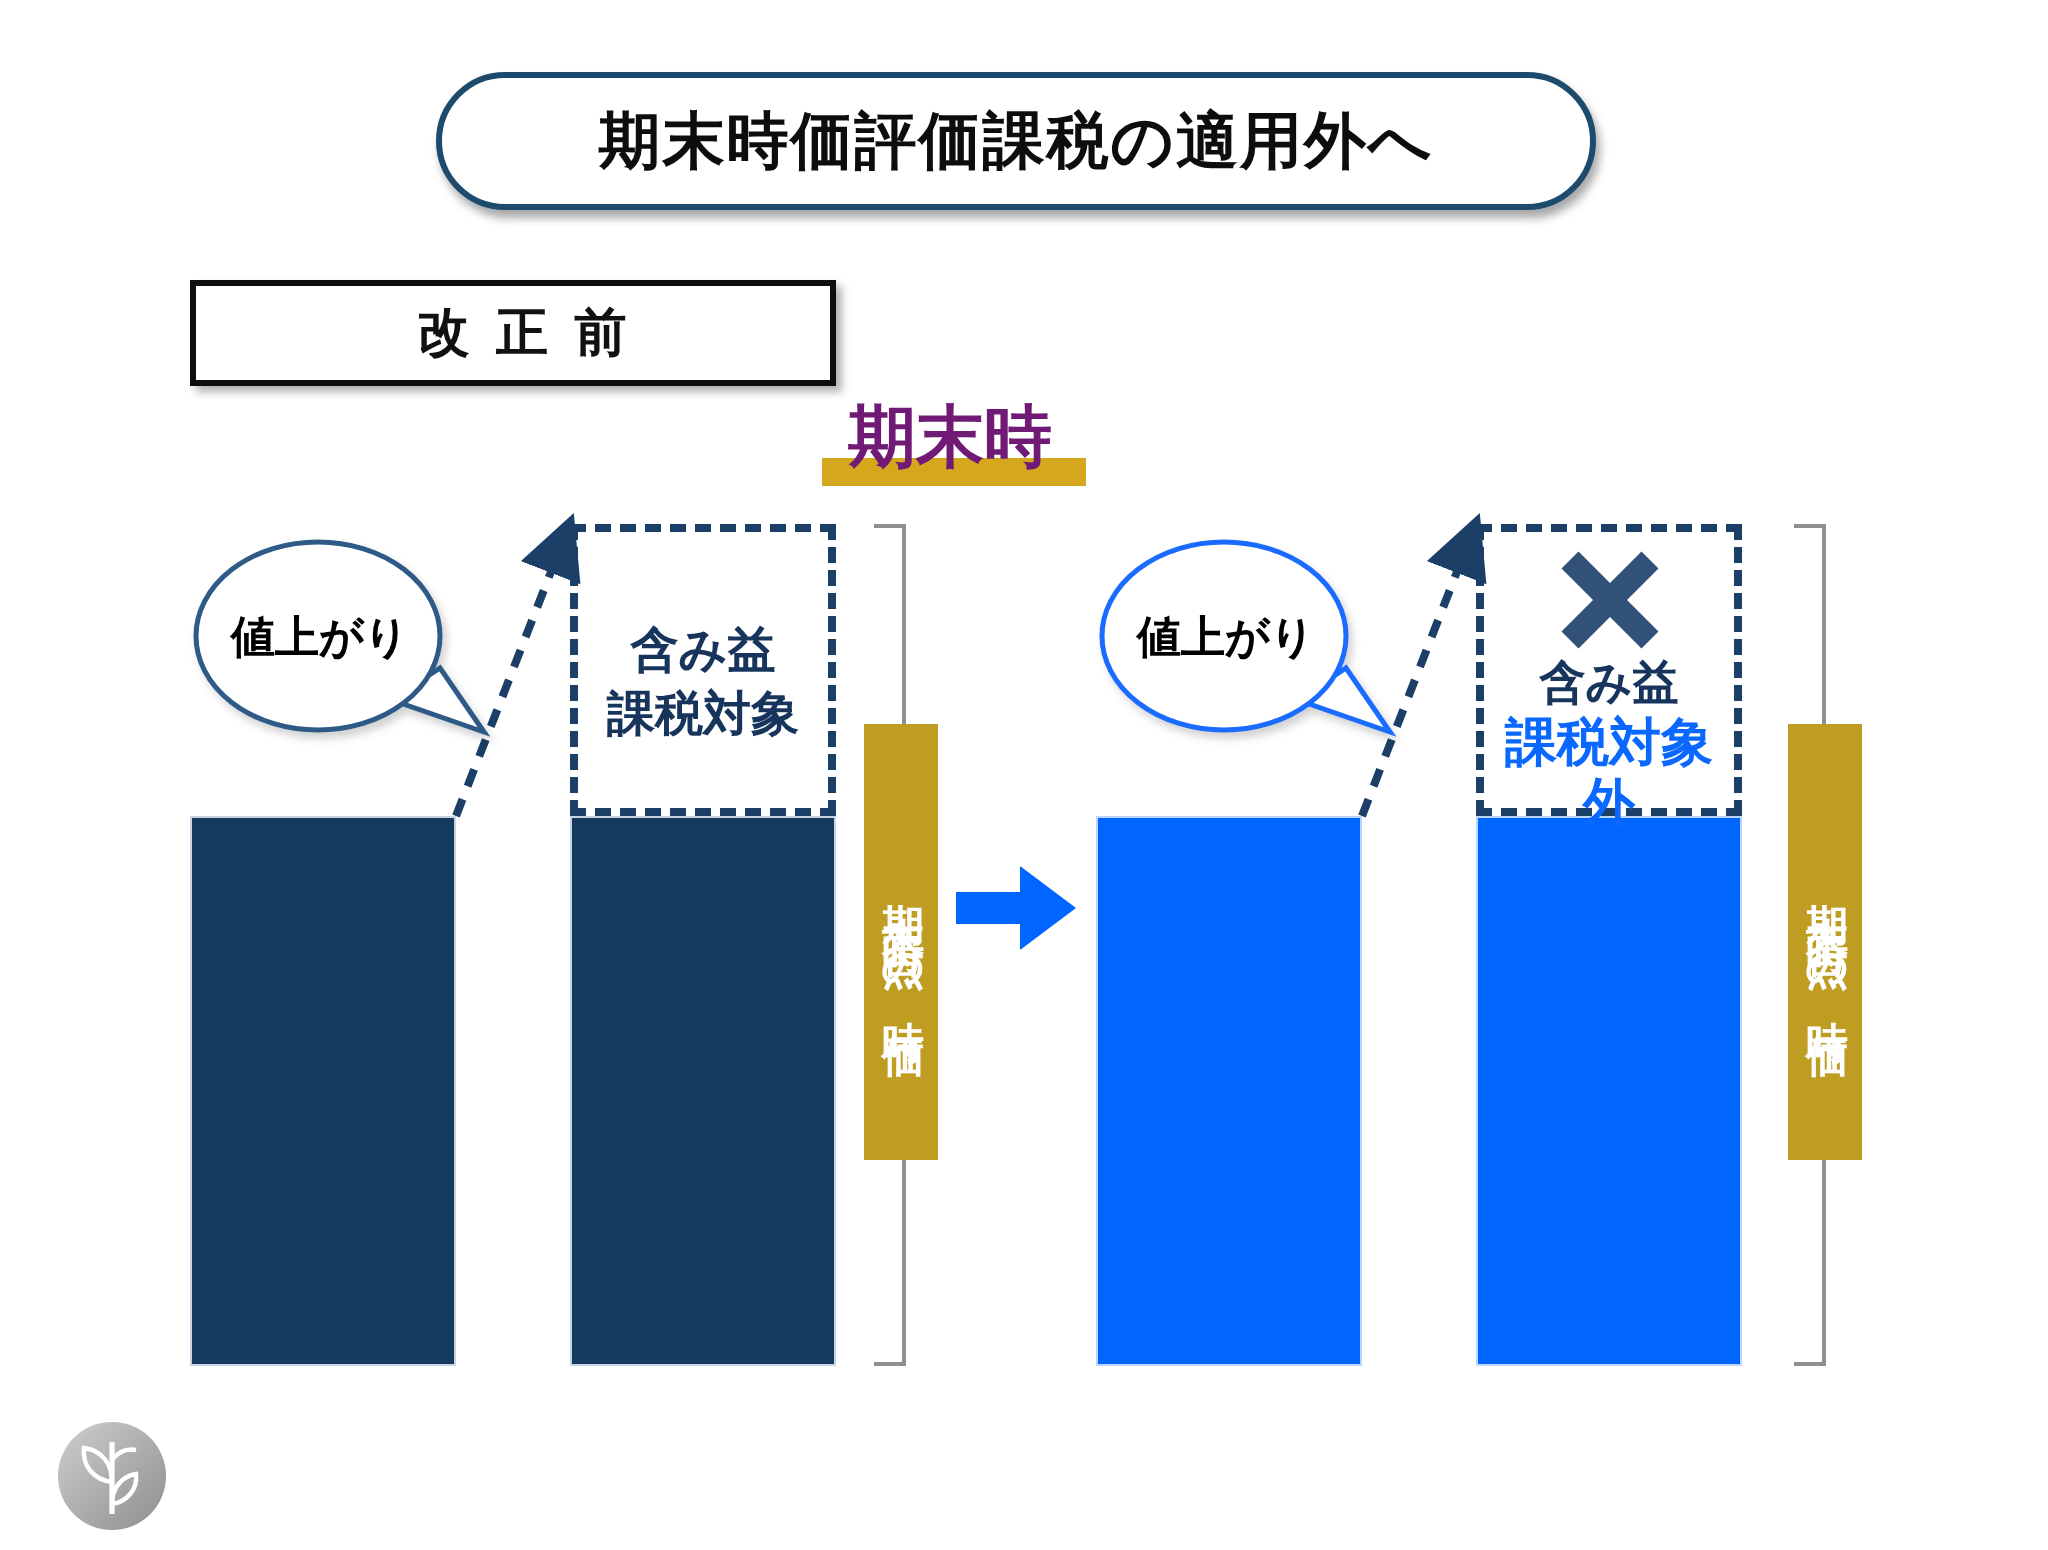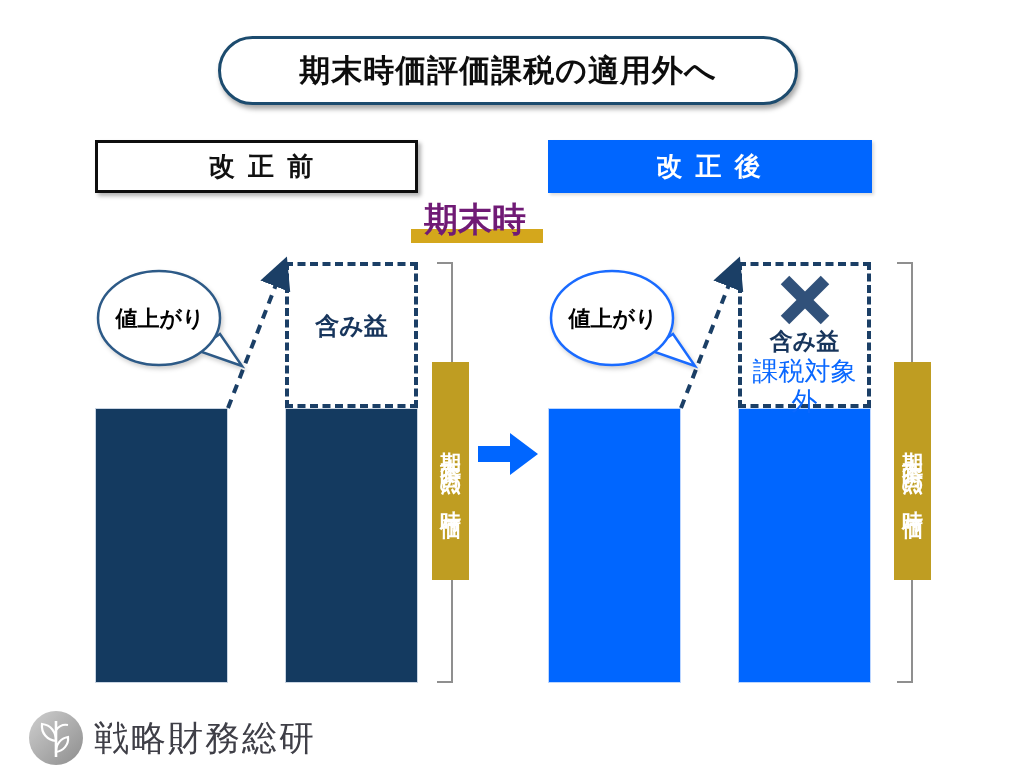--- a/index.html
+++ b/index.html
@@ -34,21 +34,21 @@
   .bar1 { left:95px; } .bar2 { left:285px; } .bar3 { left:548px; } .bar4 { left:738px; }
 
   
   .dash-box { position:absolute; top:262px; width:133px; height:146px; background:#fff;
               border:4px dashed #1b3f66; }
   .dash-left { left:285px; } .dash-right { left:738px; }
   .dash-box .labels { position:absolute; left:0; width:100%; text-align:center; font-weight:bold; }
   .dash-left .labels { top:44px; }
   .dash-left .labels span { display:block; font-size:24px; line-height:32px; color:#17355c; }
   .dash-right .gain { position:absolute; top:62px; width:100%; text-align:center; font-size:23px; line-height:26px; font-weight:bold; color:#17355c; }
-  .dash-right .tax  { position:absolute; top:90px; width:100%; text-align:center; font-size:26px; line-height:30px; font-weight:normal; color:#0a68ff; }
+  .dash-right .tax  { position:absolute; top:90px; width:100%; text-align:center; font-size:26px; line-height:30px; font-weight:bold; color:#0a68ff; }
   .cross-wrap { position:absolute; top:6px; left:50%; transform:translateX(-50%); width:56px; height:56px; }
 
   
   .diag { position:absolute; width:76px; height:164px; }
   .diag-left { left:218px; top:252px; } .diag-right { left:671px; top:252px; }
 
   
   .bracket { position:absolute; top:262px; width:16px; height:421px;
              border-top:2px solid #8f8f8f; border-right:2px solid #8f8f8f; border-bottom:2px solid #8f8f8f; }
   .bracket-left { left:437px; } .bracket-right { left:897px; }
@@ -78,34 +78,34 @@
 </head>
 <body>
 
 <div id="canvas">
 
   <div class="title-pill">
     <span>期末時価評価課税の適用外へ</span>
   </div>
 
   <div class="hdr hdr-before">改 正 前</div>
-  <div class="hdr hdr-after">改 正 後</div>
 
   <div class="caption-underline"></div>
   <div class="caption-text">期末時</div>
 
   <div class="bar bar-navy bar1"></div>
   <div class="bar bar-navy bar2"></div>
 
   <div class="bar bar-blue bar3"></div>
   <div class="bar bar-blue bar4"></div>
 
   <div class="dash-box dash-left">
     <div class="labels">
       <span>含み益</span>
+      <span>課税対象</span>
     </div>
   </div>
 
   <div class="dash-box dash-right">
     <div class="cross-wrap">
       <svg width="56" height="56" viewBox="0 0 56 56">
         <line x1="8" y1="8" x2="48" y2="48" stroke="#31517a" stroke-width="12"></line>
         <line x1="48" y1="8" x2="8" y2="48" stroke="#31517a" stroke-width="12"></line>
       </svg>
     </div>
@@ -166,16 +166,15 @@
             <stop offset="1" stop-color="#8d8d8d"></stop>
           </linearGradient>
         </defs>
         <circle cx="28" cy="28" r="27" fill="url(#lg)"></circle>
         <path d="M28 11 L28 47" stroke="#ffffff" stroke-width="2.6" fill="none"></path>
         <path d="M28 31 C19 30 13 23 14 14 C23 15 28 22 28 31 Z" fill="none" stroke="#ffffff" stroke-width="2.2"></path>
         <path d="M28 42 C35 41 41 35 40 27 C33 28 28 34 28 42 Z" fill="none" stroke="#ffffff" stroke-width="2.2"></path>
         <path d="M28 20 C31 16 35 14 40 15" fill="none" stroke="#ffffff" stroke-width="2.2"></path>
       </svg>
     </div>
-    <div class="brand-name">戦略財務総研</div>
   </div>
 
 </div>
 
 </body></html>

